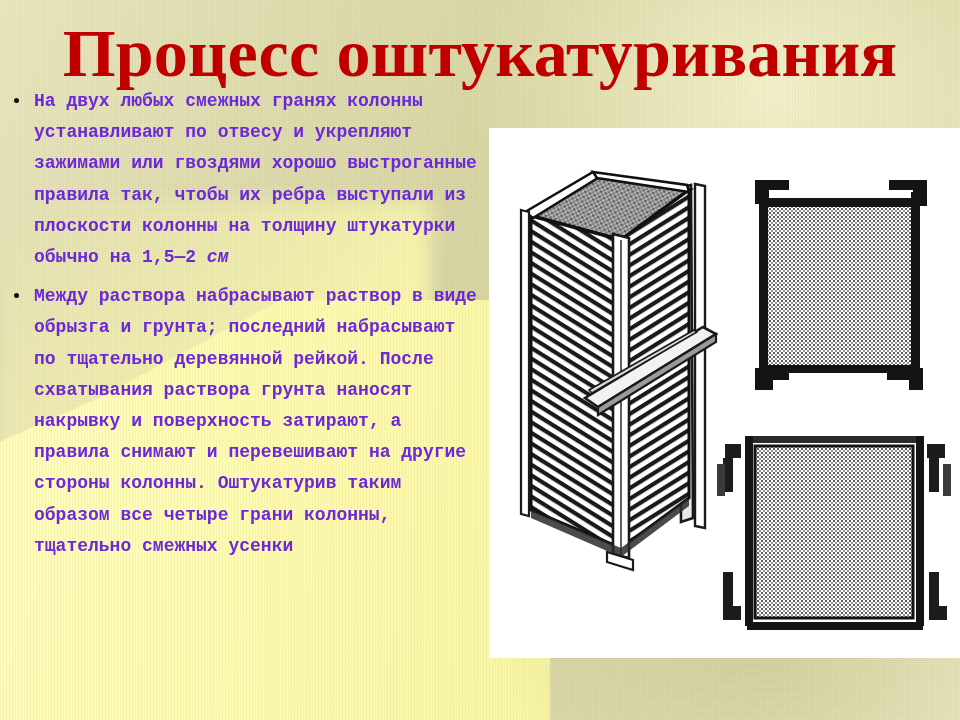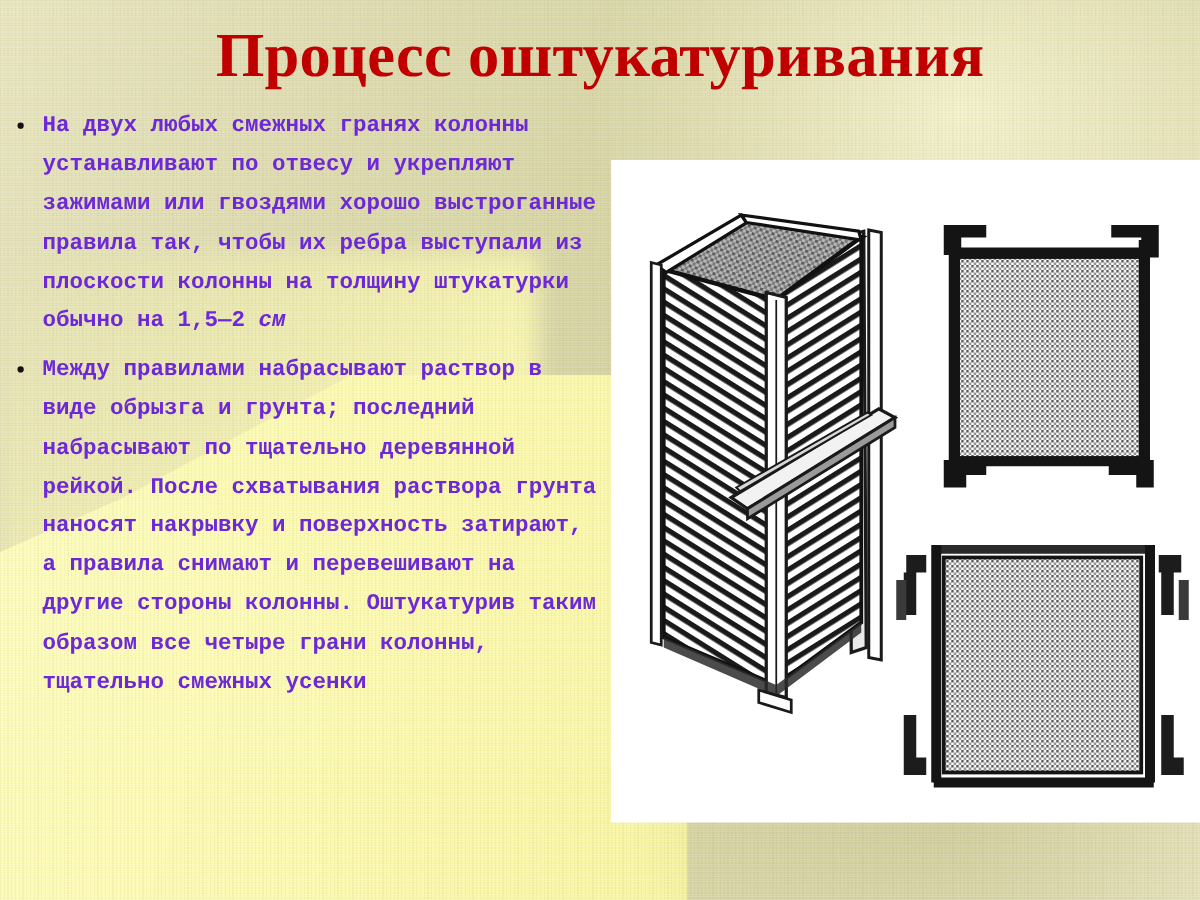--- a/index.html
+++ b/index.html
@@ -91,21 +91,21 @@
   
   #title {
     position: absolute;
     left: 0;
     top: 18px;
     width: 960px;
     text-align: center;
     color: #c00000;
     font-family: "Liberation Serif", "DejaVu Serif", serif;
     font-weight: bold;
-    font-size: 50px;
+    font-size: 68px;
     line-height: 1.05;
     letter-spacing: 0.2px;
     white-space: nowrap;
   }
 
   
   #body-text {
     position: absolute;
     left: 8px;
     top: 86px;
@@ -174,21 +174,21 @@
       <span>колонны устанавливают по отвесу</span>
       <span>и укрепляют зажимами или</span>
       <span>гвоздями хорошо выстроганные</span>
       <span>правила так, чтобы их ребра</span>
       <span>выступали из плоскости колонны</span>
       <span>на толщину штукатурки обычно</span>
       <span>на 1,5—2 </span><span class="ital">см</span>
     </p>
 
     <p class="bullet">
-      <span class="dot"></span><span>Между правилами набрасывают</span>
+      <span class="dot"></span><span>Между раствора набрасывают</span>
       <span>раствор в виде обрызга и грунта;</span>
       <span>последний набрасывают по</span>
       <span>тщательно деревянной рейкой.</span>
       <span>После схватывания раствора</span>
       <span>грунта наносят накрывку и</span>
       <span>поверхность затирают, а правила</span>
       <span>снимают и перевешивают на</span>
       <span>другие стороны колонны.</span>
       <span>Оштукатурив таким образом все</span>
       <span>четыре грани колонны, тщательно</span>

